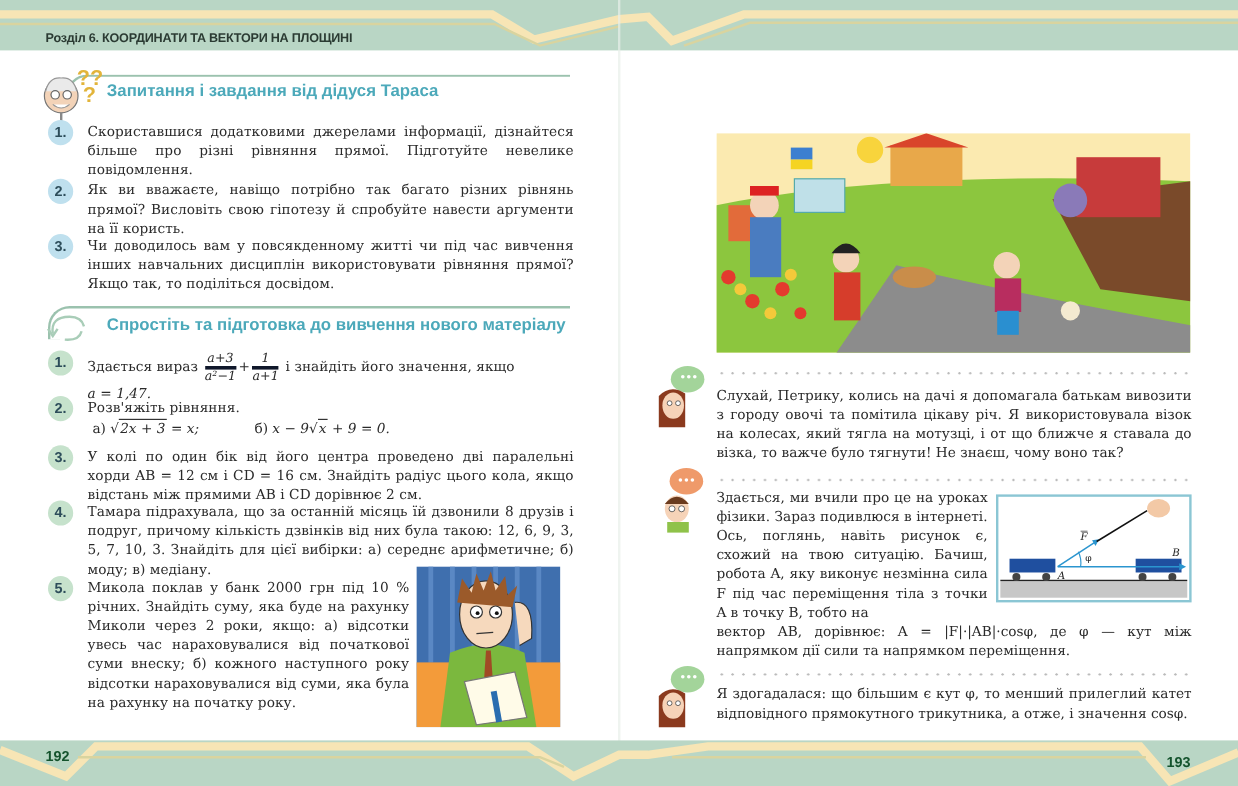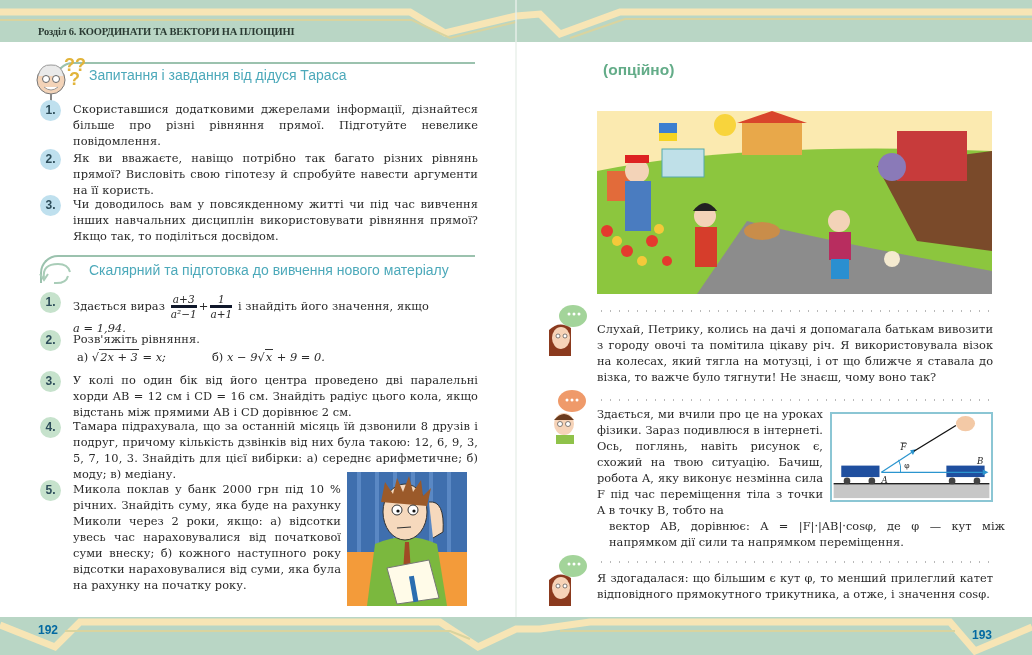--- a/index.html
+++ b/index.html
@@ -6,26 +6,26 @@
   html, body { width: 1032px; height: 655px; overflow: hidden; background: #ffffff; }
   body { position: relative; font-family: "DejaVu Serif", serif; color: #2a2a2a; }
 
   .band { position: absolute; left: 0; width: 1032px; background: #b9d6c5; overflow: hidden; }
   .band-top { top: 0; height: 42px; }
   .band-bottom { top: 617px; height: 38px; }
   .band svg { position: absolute; left: 0; top: 0; }
 
   .spine { position: absolute; left: 515px; top: 0; width: 2px; height: 655px; background: #e8efe9; opacity: .7; }
 
-  .chapter-header { position: absolute; left: 38px; top: 26px; font-family: Liberation Serif, serif; font-size: 10.5px; font-weight: bold; color: #2b3b33; letter-spacing: -0.2px; }
-
-  .page-num { position: absolute; font-family: "Liberation Sans", sans-serif; font-weight: bold; font-size: 12px; color: #0369a1; }
+  .chapter-header { position: absolute; left: 38px; top: 26px; font-family: Liberation Sans, sans-serif; font-size: 10.5px; font-weight: bold; color: #2b3b33; letter-spacing: -0.2px; }
+
+  .page-num { position: absolute; font-family: "Liberation Sans", sans-serif; font-weight: bold; font-size: 12px; color: #14532d; }
 
   .section-frame { position: absolute; border-top: 2px solid #9bc2ae; border-left: 2px solid #9bc2ae; border-top-left-radius: 18px; }
-  .sec-title { position: absolute; font-family: "Liberation Sans", sans-serif; font-weight: normal; color: #4ca9ba; font-size: 14px; }
+  .sec-title { position: absolute; font-family: "Liberation Sans", sans-serif; font-weight: bold; color: #4ca9ba; font-size: 14px; }
 
   .grandpa { position: absolute; left: 33px; top: 60px; width: 36px; height: 44px; }
   .qmarks { position: absolute; left: 64px; top: 58px; font-family: "Liberation Sans", sans-serif; font-weight: bold; color: #e2b43a; font-size: 18px; line-height: 14px; }
 
   .task { position: absolute; left: 40px; width: 438px; font-size: 11.4px; line-height: 16px; letter-spacing: 0.05px; }
   .task .num { position: absolute; left: 0; top: -1px; width: 21px; height: 21px; border-radius: 50%; text-align: center; font-family: "Liberation Sans", sans-serif; font-weight: bold; font-size: 12px; line-height: 21px; color: #2d4d5a; }
   .num.blue { background: #bfe0ee; }
   .num.green { background: #c6e2cc; }
   .task .body { margin-left: 33px; text-align: justify; }
   .task .body.narrow { width: 268px; }
@@ -91,29 +91,29 @@
   <span class="num blue">3.</span>
   <div class="body">Чи доводилось вам у повсякденному житті чи під час вивчення інших навчальних дисциплін використовувати рівняння прямої? Якщо так, то поділіться досвідом.</div>
 </div>
 
 <div class="section-frame" style="left:40px;top:255px;width:435px;height:28px;"></div>
 <svg style="position:absolute;left:38px;top:258px;" width="36" height="28" viewBox="0 0 36 28">
   <path d="M6,20 Q4,6 20,6 Q30,6 32,14" stroke="#a9cdb8" stroke-width="2" fill="none"></path>
   <path d="M30,18 Q28,26 16,25" stroke="#a9cdb8" stroke-width="2" fill="none"></path>
   <path d="M2,16 L6,22 L10,16" stroke="#a9cdb8" stroke-width="2" fill="none"></path>
 </svg>
-<div class="sec-title" style="left:89px;top:262px;">Скалярний та підготовка до вивчення нового матеріалу</div>
+<div class="sec-title" style="left:89px;top:262px;">Спростіть та підготовка до вивчення нового матеріалу</div>
 
 <div class="task" style="top:293px;">
   <span class="num green">1.</span>
   <div class="body">
     <span>Здається вираз</span>
     <span class="frac"><span>a+3</span><span class="den">a²−1</span></span><span>+</span><span class="frac"><span>1</span><span class="den">a+1</span></span>
     <span>і знайдіть його значення, якщо</span><br>
-    <span class="math">a = 1,94.</span>
+    <span class="math">a = 1,47.</span>
   </div>
 </div>
 
 <div class="task" style="top:331px;">
   <span class="num green">2.</span>
   <div class="body">Розв'яжіть рівняння.</div>
 </div>
 <div class="sub-eq" style="top:350px;">
   <span>а)</span>
   √<span class="sqrt">2x + 3</span><span class="math"> = x;</span>
@@ -155,21 +155,20 @@
     <circle cx="66" cy="38" r="5" fill="#fff" stroke="#333"></circle>
   <circle cx="51" cy="39" r="1.6" fill="#111"></circle>
     <circle cx="67" cy="39" r="1.6" fill="#111"></circle>
   <path d="M50,56 L64,55" stroke="#333" stroke-width="1.2"></path>
   <path d="M82,30 Q98,28 96,60 L86,66" fill="#f6d9bd" stroke="#333"></path>
   <polygon points="40,96 82,88 92,126 50,132" fill="#fffbe8" stroke="#777"></polygon>
   <rect x="64" y="104" width="5" height="26" fill="#2a6db0" transform="rotate(-10 66 116)"></rect>
 </svg>
 
 <div class="par-title">
-  <span class="cont">(опційно)</span>
 </div>
 
 <svg class="scene" viewBox="0 0 395 183" preserveAspectRatio="none">
   <rect width="395" height="183" fill="#fbeab0"></rect>
   <circle cx="128" cy="14" r="11" fill="#f8d43c"></circle>
   <path d="M0,60 Q150,30 395,40 L395,183 L0,183 Z" fill="#8cc63e"></path>
   <path d="M100,183 L150,110 Q230,130 395,160 L395,183 Z" fill="#8c8c8c"></path>
   <rect x="145" y="10" width="60" height="34" fill="#e8a84a"></rect>
   <polygon points="140,12 175,0 210,12" fill="#d9452b"></polygon>
   <rect x="65" y="38" width="42" height="28" fill="#bfe0e8" stroke="#5aa"></rect>
@@ -222,21 +221,21 @@
   <circle cx="19" cy="12" r="1.5" fill="#fff"></circle>
     <circle cx="24" cy="12" r="1.5" fill="#fff"></circle>
     <circle cx="29" cy="12" r="1.5" fill="#fff"></circle>
   <ellipse cx="16" cy="36" rx="10" ry="11" fill="#f6d3b8"></ellipse>
   <path d="M6,32 Q16,20 26,32" fill="#6b3b1e"></path>
   <circle cx="12" cy="36" r="2.5" fill="#fff" stroke="#333" stroke-width="0.6"></circle>
     <circle cx="20" cy="36" r="2.5" fill="#fff" stroke="#333" stroke-width="0.6"></circle>
   <rect x="8" y="47" width="18" height="9" fill="#8fc24a"></rect>
 </svg>
 <div class="dialog narrow" style="top:406px;">Здається, ми вчили про це на уроках фізики. Зараз подивлюся в інтернеті. Ось, поглянь, навіть рисунок є, схожий на твою ситуацію. Бачиш, робота A, яку виконує незмінна сила F під час переміщення тіла з точки A в точку B, тобто на</div>
-<div class="dialog" style="top:518px;margin-left:12px;">вектор AB, дорівнює: A = |F|·|AB|·cosφ, де φ — кут між напрямком дії сили та напрямком переміщення.</div>
+<div class="dialog" style="top:518px;">вектор AB, дорівнює: A = |F|·|AB|·cosφ, де φ — кут між напрямком дії сили та напрямком переміщення.</div>
 
 <svg class="physics" viewBox="0 0 163 90">
   <rect x="0" y="74" width="163" height="14" fill="#c7c7c7"></rect>
   <line x1="0" y1="73" x2="163" y2="73" stroke="#222" stroke-width="1.5"></line>
   <rect x="8" y="54" width="40" height="12" fill="#1f4f9f"></rect>
   <circle cx="14" cy="70" r="3.5" fill="#444"></circle>
     <circle cx="40" cy="70" r="3.5" fill="#444"></circle>
   <rect x="118" y="54" width="40" height="12" fill="#1f4f9f"></rect>
   <circle cx="124" cy="70" r="3.5" fill="#444"></circle>
     <circle cx="150" cy="70" r="3.5" fill="#444"></circle>

